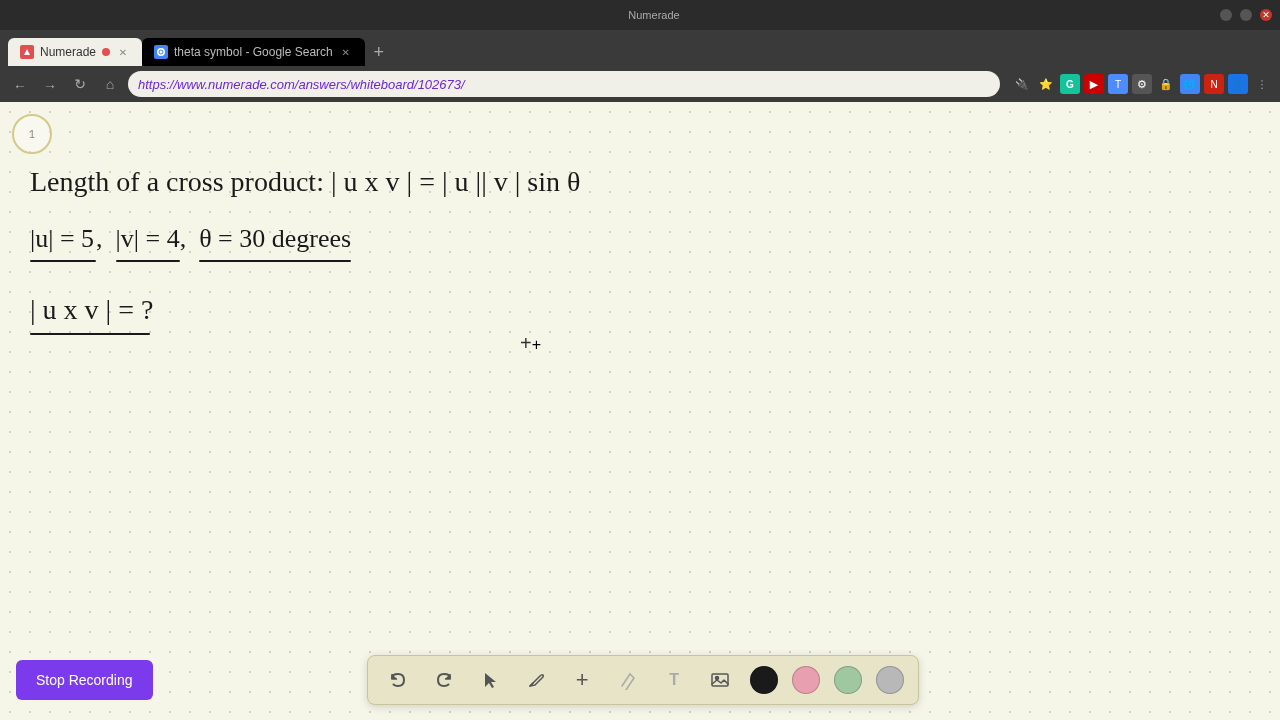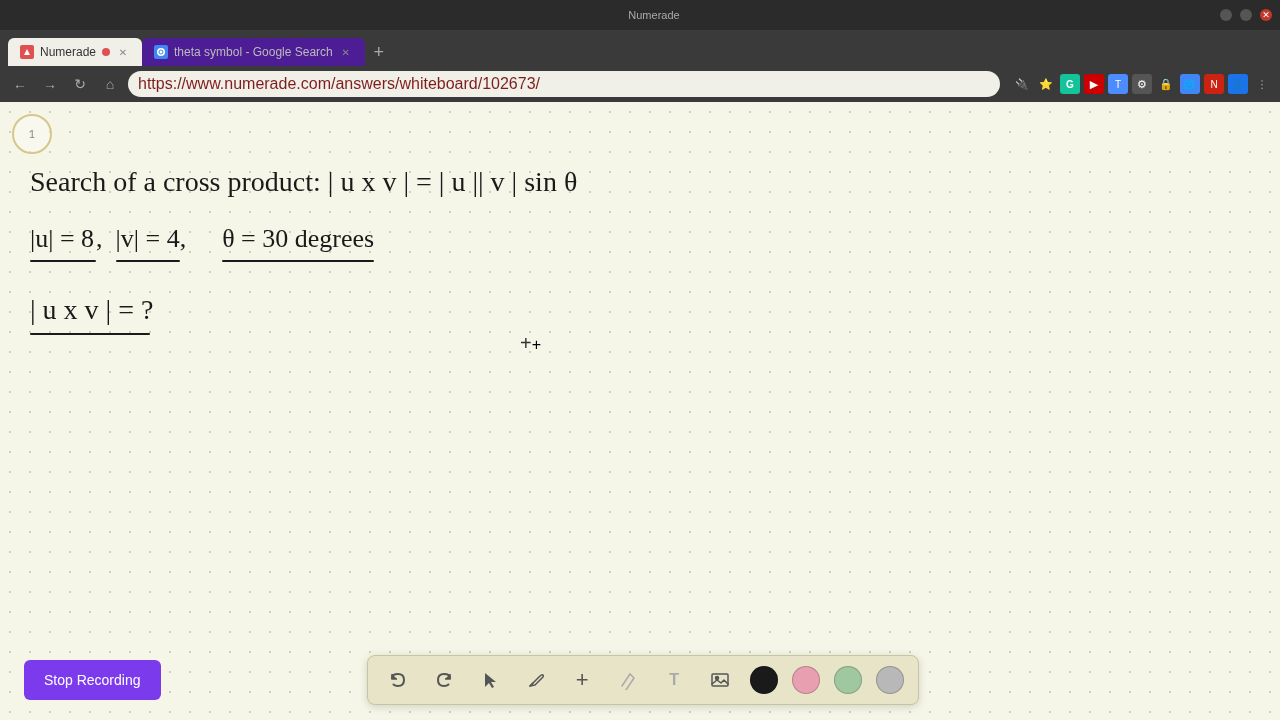--- a/index.html
+++ b/index.html
@@ -49,21 +49,21 @@
       cursor: pointer;
       position: relative;
     }
 
     .tab.active {
       background: #f0f0e8;
       color: #333;
     }
 
     .tab.inactive {
-      background: #4c1d95;
+      background: #000000;
       color: #bbb;
     }
 
     .tab-favicon {
       width: 14px;
       height: 14px;
       border-radius: 2px;
       display: inline-block;
     }
 
@@ -228,21 +228,20 @@
       left: 0;
       right: 0;
       height: 2px;
       background: #1a1a1a;
       border-radius: 1px;
     }
 
     .underline-theta {
       display: inline-block;
       position: relative;
-      margin-left: 23px;
     }
     .underline-theta::after {
       content: '';
       position: absolute;
       bottom: -4px;
       left: 0;
       right: 0;
       height: 2px;
       background: #1a1a1a;
       border-radius: 1px;
@@ -307,21 +306,21 @@
     
     .bottom-bar {
       position: absolute;
       bottom: 0;
       left: 0;
       right: 0;
       height: 80px;
       display: flex;
       align-items: center;
       justify-content: space-between;
-      padding: 0 24px;
+      padding: 0 16px;
     }
 
     .stop-recording-btn {
       background: #7c3aed;
       color: white;
       border: none;
       border-radius: 6px;
       padding: 12px 20px;
       font-size: 14px;
       font-weight: 500;
@@ -407,21 +406,21 @@
     <div class="new-tab-btn">+</div>
   </div>
 
   <div class="address-bar">
     <div class="nav-btn">←</div>
     <div class="nav-btn">→</div>
     <div class="nav-btn">↻</div>
     <div class="nav-btn">⌂</div>
 
     <div class="url-bar">
-      <span style="font-size:16px;color:#7f1d1d;">https://www.numerade.com/answers/whiteboard/102673/</span>
+      <span style="font-size:13px;color:#6d28d9;font-style:italic;">https://www.numerade.com/answers/whiteboard/102673/</span>
     </div>
 
     <div class="browser-extensions">
       <div class="ext-icon" style="color:#888;">🔌</div>
       <div class="ext-icon" style="color:#888;">⭐</div>
       <div class="ext-icon" style="background:#15c39a;color:white;font-weight:bold;font-size:10px;">G</div>
       <div class="ext-icon" style="background:#cc0000;color:white;">▶</div>
       <div class="ext-icon" style="background:#4c8cff;color:white;font-size:10px;">T</div>
       <div class="ext-icon" style="background:#555;color:white;">⚙</div>
       <div class="ext-icon" style="color:#aaa;">🔒</div>
@@ -435,26 +434,26 @@
 
 <div class="page-content">
 
   <div class="circle-badge">
     <span>1</span>
   </div>
 
   <div class="whiteboard-content">
 
     <div class="math-line">
-      Search of a cross product: | u x v | = | u || v | sin θ
+      Length of a cross product: | u x v | = | u || v | sin θ
     </div>
 
     <div style="margin-bottom: 32px;">
       <div class="math-line-2">
-        <span class="underline-u">|u| = 8</span>,&nbsp;
+        <span class="underline-u">|u| = 5</span>,&nbsp;
         <span class="underline-v">|v| = 4</span>,&nbsp;
         <span class="underline-theta">θ = 30 degrees</span>
       </div>
     </div>
 
     <div style="margin-top: 14px;">
       <div class="math-line-3">
         <span class="underline-uxv">| u x v | = ?</span>
       </div>
     </div>

